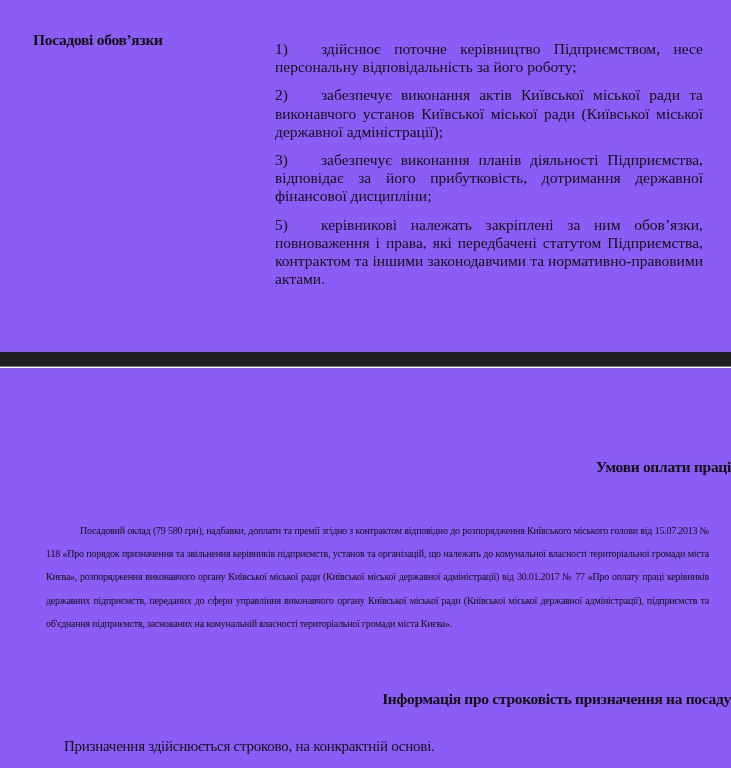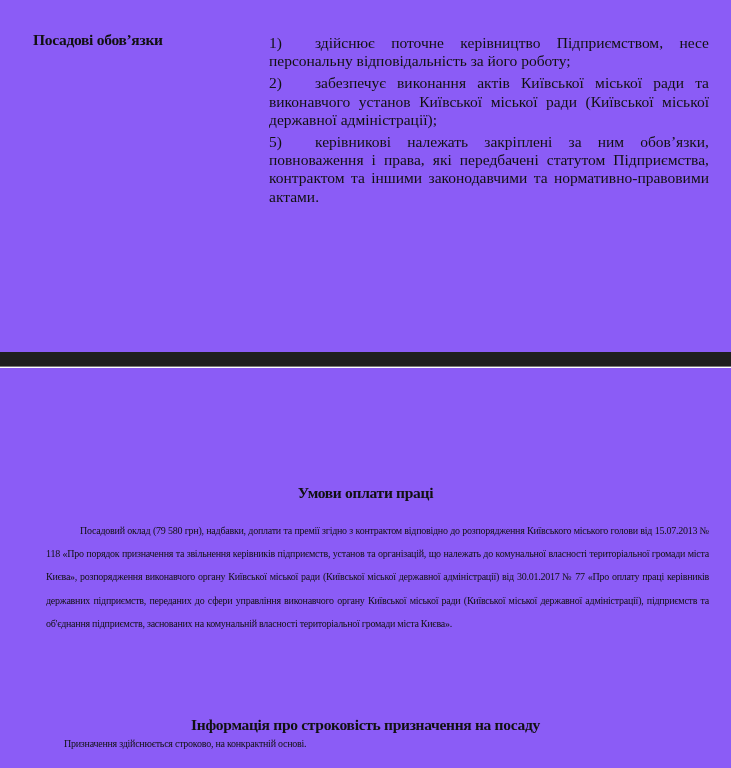--- a/index.html
+++ b/index.html
@@ -39,21 +39,21 @@
       top: 30px;
       width: 448px;
       font-size: 15.5px;
       line-height: 18.2px;
       margin: 0;
       padding: 0;
       list-style: none;
     }
     .duties-list li {
       text-align: justify;
-      margin: 4px;
+      margin: 10px;
       padding: 0;
     }
     .duties-list .num {
       display: inline-block;
       width: 46px;
     }
 
     .separator-bar {
       position: absolute;
       left: 0;
@@ -61,25 +61,24 @@
       width: 731px;
       height: 14px;
       background: #1f1f1f;
       border-bottom: 1px solid #7a7a7a;
     }
 
     .section-title {
       position: absolute;
       left: 0;
       width: 731px;
-      text-align: center;
+      text-align: right;
       font-weight: bold;
       font-size: 15.5px;
       letter-spacing: -0.3px;
-      margin-top: 26px;
     }
     .title-pay { top: 458px; }
     .title-term { top: 690px; }
 
     .pay-paragraph {
       position: absolute;
       left: 46px;
       top: 519px;
       width: 663px;
       margin: 0;
@@ -87,32 +86,33 @@
       line-height: 23.2px;
       text-align: justify;
       text-indent: 34px;
       letter-spacing: -0.25px;
     }
     .term-text {
       position: absolute;
       left: 64px;
       top: 738px;
       margin: 0;
-      font-size: 10px;
+      font-size: 15px;
       letter-spacing: -0.25px;
     }
   </style>
 </head>
 <body>
 
 <div class="page page-top">
   <div class="duties-label">Посадові обов’язки</div>
   <ol class="duties-list">
     <li><span class="num">1)</span><span>здійснює поточне керівництво Підприємством, несе персональну відповідальність за його роботу;</span></li>
     <li><span class="num">2)</span><span>забезпечує виконання актів Київської міської ради та виконавчого установ Київської міської ради (Київської міської державної адміністрації);</span></li>
+    <li><span class="num">3)</span><span>забезпечує виконання планів діяльності Підприємства, відповідає за його прибутковість, дотримання державної фінансової дисципліни;</span></li>
     <li><span class="num">5)</span><span>керівникові належать  закріплені за ним  обов’язки, повноваження і права, які передбачені  статутом Підприємства, контрактом  та іншими законодавчими та нормативно-правовими актами.</span></li>
   </ol>
 </div>
 
 <div class="separator-bar"></div>
 
 <div class="page page-bottom"></div>
 
 <div class="section-title title-pay">Умови оплати праці</div>
 <p class="pay-paragraph">Посадовий оклад (79 580 грн), надбавки, доплати та премії згідно з контрактом відповідно до розпорядження Київського міського голови від 15.07.2013 № 118 «Про порядок призначення та звільнення керівників підприємств, установ та організацій, що належать до комунальної власності територіальної громади міста Києва», розпорядження виконавчого органу Київської міської ради (Київської міської державної адміністрації) від 30.01.2017 № 77 «Про оплату праці керівників державних підприємств, переданих до сфери управління виконавчого органу Київської міської ради (Київської міської державної адміністрації), підприємств та об'єднання підприємств, заснованих на комунальній власності територіальної громади міста Києва».</p>

